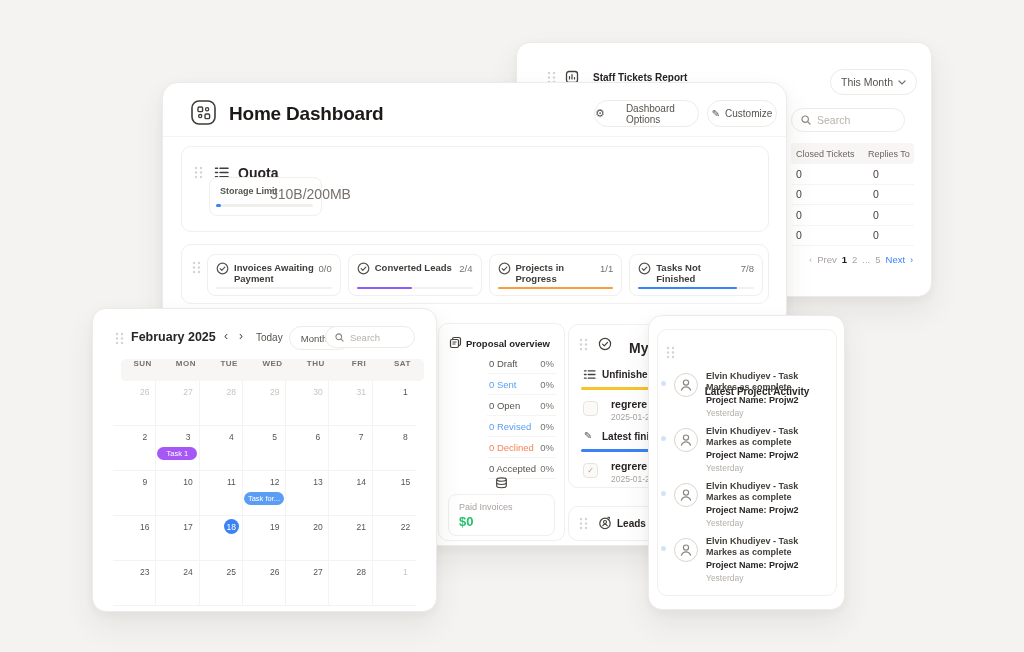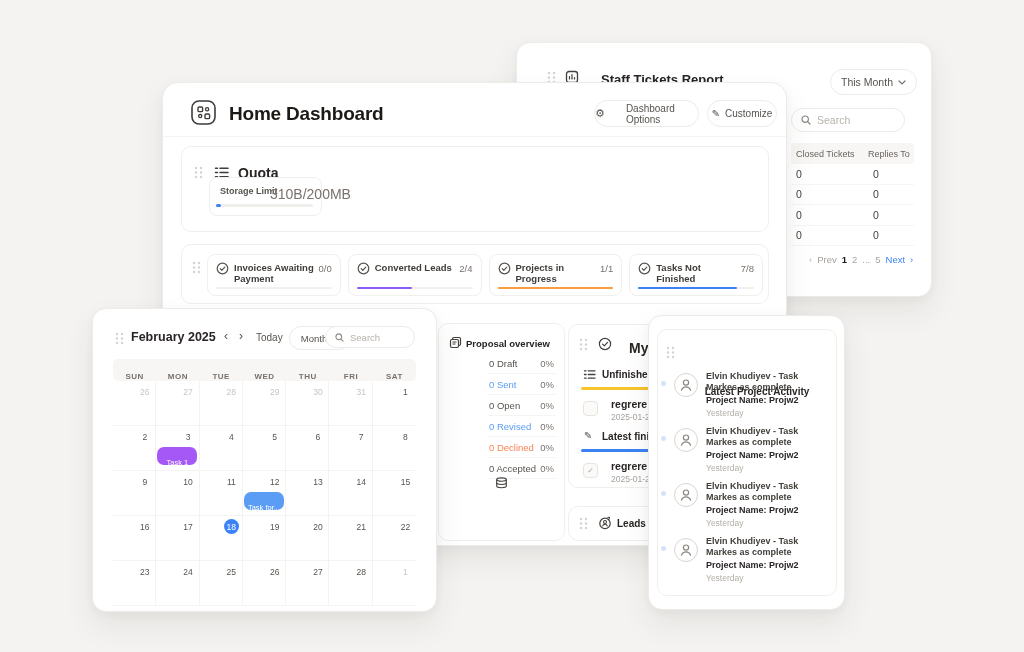--- a/index.html
+++ b/index.html
@@ -31,32 +31,32 @@
          font-size:10.5px;color:#44403c;}
   .pgn{display:flex;align-items:center;gap:5px;font-size:9.5px;color:#a8a29e;}
   
   .stat{position:relative;border:1px solid #f1efec;border-radius:8px;height:40px;flex:1;}
   .stat .lbl{position:absolute;left:26px;top:7px;right:26px;font-size:9.5px;font-weight:600;
              color:#3f3c39;line-height:11px;}
   .stat .val{position:absolute;right:8px;top:8px;font-size:9.5px;color:#78716c;}
   .stat .track{position:absolute;left:8px;right:8px;bottom:6px;height:2.5px;border-radius:2px;background:#f3f1ef;}
   .stat .fill{height:2.5px;border-radius:2px;}
   
-  .dayhead{position:absolute;left:20px;top:50px;width:303px;height:22px;background:#f7f6f4;
-           border-radius:5px;display:flex;align-items:flex-end;}
+  .dayhead{position:absolute;left:28px;top:50px;width:303px;height:22px;background:#f7f6f4;
+           border-radius:5px;display:flex;align-items:flex-start;}
   .dayhead span{flex:1;text-align:center;font-size:8px;font-weight:700;color:#78716c;letter-spacing:.5px;}
   .calgrid{position:absolute;left:20px;top:72px;width:303px;display:grid;
            grid-template-columns:repeat(7,1fr);}
   .cell{height:44px;border-right:1px solid #f5f3f1;border-bottom:1px solid #f5f3f1;position:relative;}
   .cell:nth-child(7n){border-right:none;}
   .cell .num{position:absolute;top:3px;right:3px;width:15px;height:15px;border-radius:50%;
              display:flex;align-items:center;justify-content:center;font-size:8.5px;}
   .chip{position:absolute;top:21px;left:50%;transform:translateX(-50%);min-width:40px;max-width:41px;
         height:13px;border-radius:7px;color:#fff;font-size:7.5px;line-height:13px;text-align:center;
-        overflow:hidden;white-space:nowrap;padding:9px 3px;box-sizing:border-box;}
+        overflow:hidden;white-space:nowrap;padding:0 3px;box-sizing:border-box;}
   
   .prow{display:flex;justify-content:space-between;align-items:center;height:20px;
         border-bottom:1px solid #f5f4f1;font-size:9.5px;padding:0 2px;margin-left:40px;}
   .prow .pct{color:#78716c;}
   
   .underl{position:absolute;left:12px;right:8px;height:2.5px;border-radius:2px;}
   .chk{position:absolute;width:13px;height:13px;border:1px solid #e7e4e0;border-radius:4px;
        background:#fbfaf9;display:flex;align-items:center;justify-content:center;
        font-size:8px;color:#a8a29e;}
   
@@ -80,21 +80,21 @@
         <circle cx="2" cy="6.5" r="1.2"></circle>
         <circle cx="7" cy="6.5" r="1.2"></circle>
         <circle cx="2" cy="11" r="1.2"></circle>
         <circle cx="7" cy="11" r="1.2"></circle>
       </g>
   </svg>
   <svg class="abs" style="left:48px;top:27px;" width="14" height="14" viewBox="0 0 14 14">
     <rect x="1.5" y="1.5" width="11" height="11" rx="2.5" fill="none" stroke="#44403c" stroke-width="1.3"></rect>
     <path d="M4.5 9V6.5M7 9V4.5M9.5 9V7.5" stroke="#44403c" stroke-width="1.2" fill="none" stroke-linecap="round"></path>
   </svg>
-  <div class="abs ttl" style="left:84px;top:29px;font-size:13px;text-align:center;">Staff Tickets Report</div>
+  <div class="abs ttl" style="left:76px;top:29px;font-size:10px;text-align:center;">Staff Tickets Report</div>
 
   <div class="pill" style="left:313px;top:26px;width:85px;height:24px;">
     <span style="font-size:10.5px;">This Month</span>
     <svg width="8" height="5" viewBox="0 0 8 5">
         <path d="M1 1l3 3 3-3" stroke="#78716c" stroke-width="1.2" fill="none" stroke-linecap="round"></path>
       </svg>
   </div>
 
   <div class="search" style="left:274px;top:65px;width:114px;height:24px;box-sizing:border-box;">
     <svg width="10" height="10" viewBox="0 0 10 10">
@@ -298,20 +298,24 @@
           <span style="color: rgb(87, 83, 78);">0 Accepted</span>
           <span class="pct">0%</span>
         </div>
 
     </div>
     <svg class="abs" style="left:56px;top:153px;" width="13" height="12" viewBox="0 0 13 12">
       <ellipse cx="6.5" cy="2.6" rx="4.8" ry="1.7" fill="none" stroke="#44403c" stroke-width="1.1"></ellipse>
       <path d="M1.7 2.6v3.2c0 .95 2.15 1.7 4.8 1.7s4.8-.75 4.8-1.7V2.6" fill="none" stroke="#44403c" stroke-width="1.1"></path>
       <path d="M1.7 5.8V9c0 .95 2.15 1.7 4.8 1.7s4.8-.75 4.8-1.7V5.8" fill="none" stroke="#44403c" stroke-width="1.1"></path>
     </svg>
+    <div class="panel" style="left:9px;top:170px;width:105px;height:40px;border-radius:8px;">
+      <span class="abs" style="left:10px;top:7px;font-size:9px;color:#a8a29e;">Paid Invoices</span>
+      <span class="abs" style="left: 10px; top: 19px; font-size: 13px; font-weight: 700; color: rgb(39, 194, 108);">$0</span>
+    </div>
   </div>
 
   <div class="panel" style="left:405px;top:241px;width:150px;height:162px;overflow:hidden;">
     <svg class="drag abs" style="left:10px;top:13px;" viewBox="0 0 9 13">
       <g fill="#d6d3d1">
           <circle cx="2" cy="2" r="1.2"></circle>
           <circle cx="7" cy="2" r="1.2"></circle>
           <circle cx="2" cy="6.5" r="1.2"></circle>
           <circle cx="7" cy="6.5" r="1.2"></circle>
           <circle cx="2" cy="11" r="1.2"></circle>

